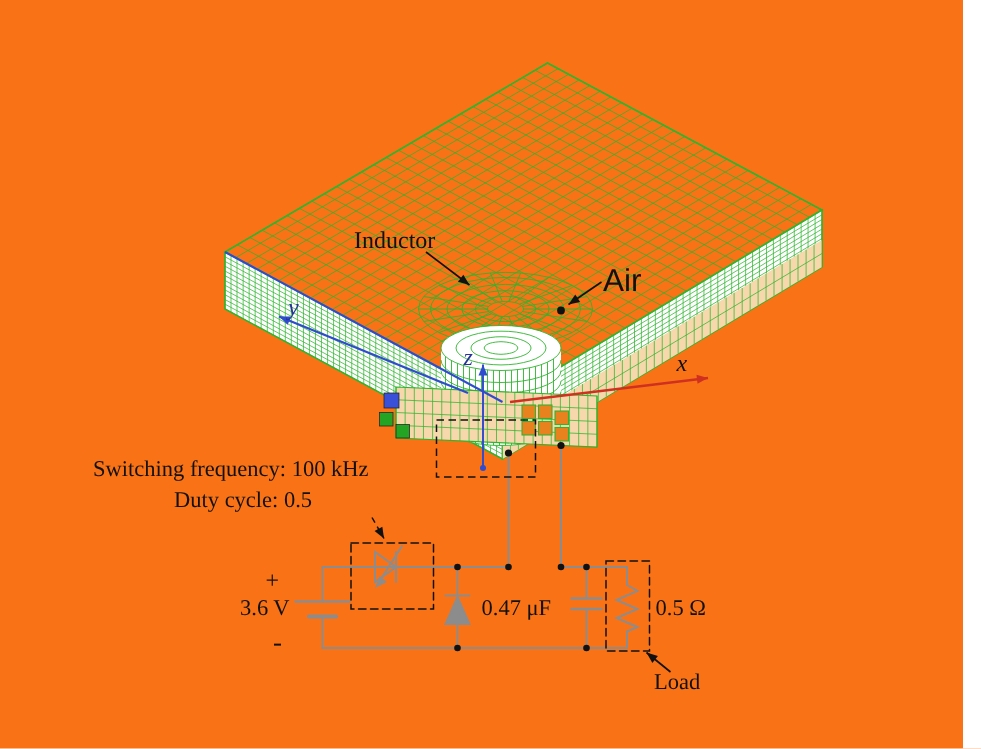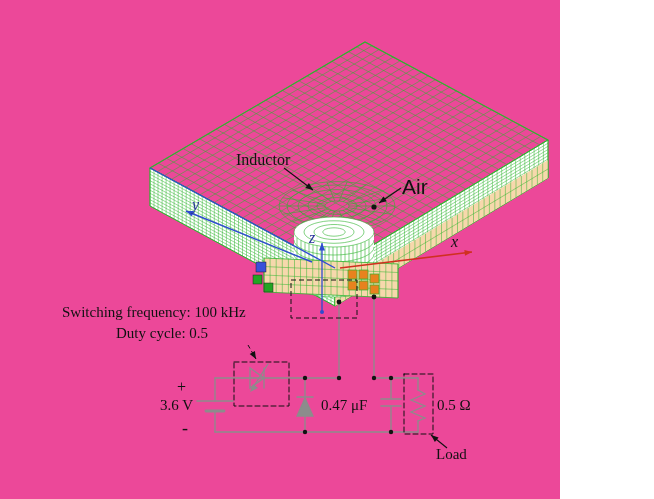--- a/index.html
+++ b/index.html
@@ -1,16 +1,16 @@
 <!DOCTYPE html>
 <html><head>
 <meta charset="utf-8">
 <style>
   html,body{margin:0;padding:0;background:#fff;}
-  #stage{position:relative;width:560px;height:499px;background:#ec4899;overflow:hidden;
+  #stage{position:relative;width:642px;height:499px;background:#f97316;overflow:hidden;
          font-family:"Liberation Serif",serif;}
   svg{display:block;}
   .tSerif   {font:15px "Liberation Serif",serif;fill:#111;}
   .tSerifLg {font:16px "Liberation Serif",serif;fill:#111;}
   .tSerifBig{font:18px "Liberation Serif",serif;fill:#111;}
   .tAir     {font:21px "Liberation Sans",sans-serif;fill:#111;}
   .tAxis    {font:italic 16px "Liberation Serif",serif;fill:#111;}
   .tAxisB   {font:italic 16px "Liberation Serif",serif;fill:#26339b;}
 </style>
 </head>

